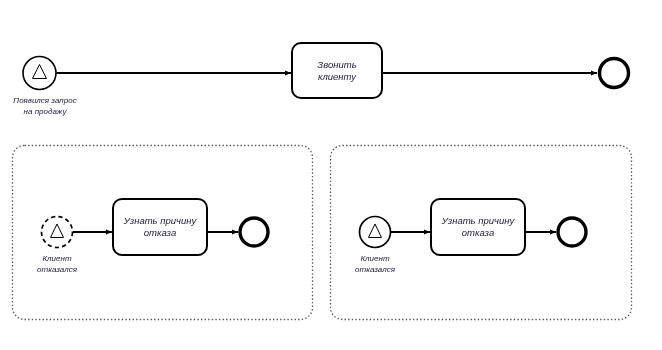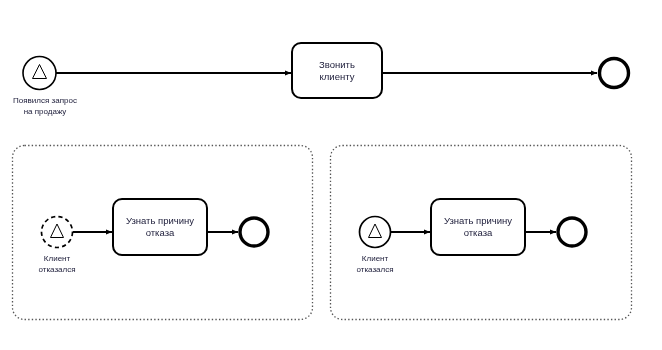--- a/index.html
+++ b/index.html
@@ -25,20 +25,21 @@
     height: 350px;
   }
   
   .lbl {
     position: absolute;
     color: #1b1b38;
     text-align: center;
     line-height: 12px;
     white-space: pre-line;
     letter-spacing: 0px;
+    font-style: italic;
   }
   .task-label {
     font-size: 9.5px;
   }
   .event-label {
     font-size: 8px;
     line-height: 11px;
   }
 </style>
 </head>

